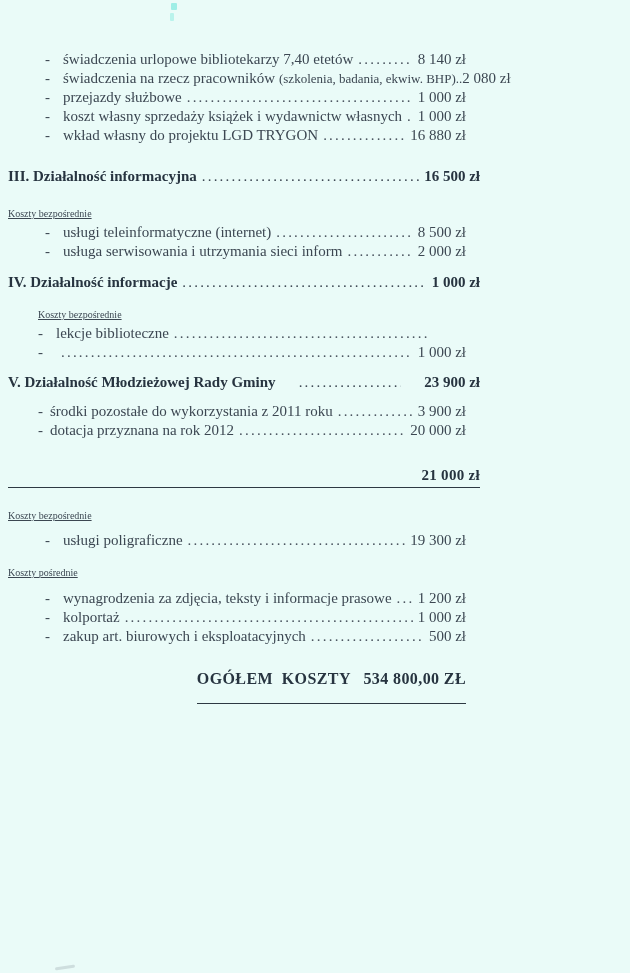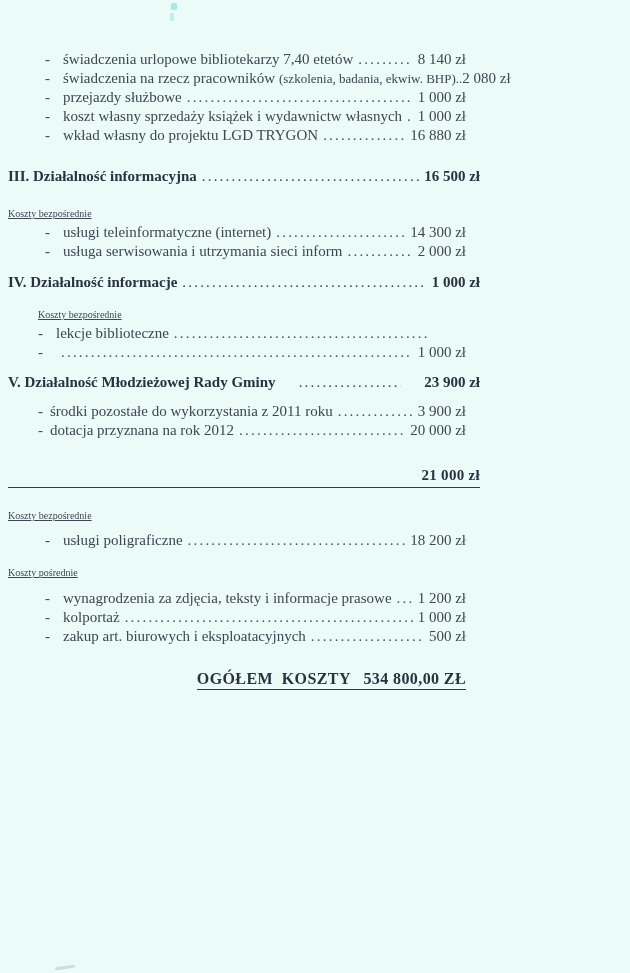--- a/index.html
+++ b/index.html
@@ -96,21 +96,21 @@
   .total-row {
     display: flex;
     justify-content: flex-end;
     margin-right: 14px;
   }
   .total-text {
     font-weight: bold;
     font-size: 16px;
     color: #273440;
     border-bottom: 1.8px solid #2e3943;
-    padding-bottom: 1px;
+    padding-bottom: 15px;
     white-space: pre;
     letter-spacing: 0.4px;
   }
   
   .artifact-top-1 {
     position: absolute;
     left: 171px; top: 3px;
     width: 6px; height: 7px;
     background: #9feee6;
     border-radius: 1px;
@@ -190,21 +190,21 @@
     <span class="value">16 500 zł</span>
   </div>
   <div class="g3-label">
     <span class="group-label">Koszty bezpośrednie</span>
   </div>
   <div>
     <div class="row item-row indent-37">
       <span class="dash"></span>
       <span class="label">usługi teleinformatyczne (internet)</span>
       <span class="dots"></span>
-      <span class="value">14 300 zł</span>
+      <span class="value">8 500 zł</span>
     </div>
     <div class="row item-row indent-37">
       <span class="dash"></span>
       <span class="label">usługa serwisowania i utrzymania sieci inform</span>
       <span class="dots"></span>
       <span class="value">2 000 zł</span>
     </div>
   </div>
 
   <div class="row heading h4-row">
@@ -254,21 +254,21 @@
       <span class="spacer"></span>
       <span class="value">21 000 zł</span>
     </div>
     <div class="gz1-label">
       <span class="group-label">Koszty bezpośrednie</span>
     </div>
     <div class="row item-row indent-37 z-item">
       <span class="dash"></span>
       <span class="label">usługi poligraficzne</span>
       <span class="dots"></span>
-      <span class="value">18 200 zł</span>
+      <span class="value">19 300 zł</span>
     </div>
     <div class="gz2-label">
       <span class="group-label">Koszty pośrednie</span>
     </div>
     <div class="p-items">
       <div class="row item-row indent-37">
         <span class="dash"></span>
         <span class="label">wynagrodzenia za zdjęcia, teksty i informacje prasowe</span>
         <span class="dots"></span>
         <span class="value">1 200 zł</span>

